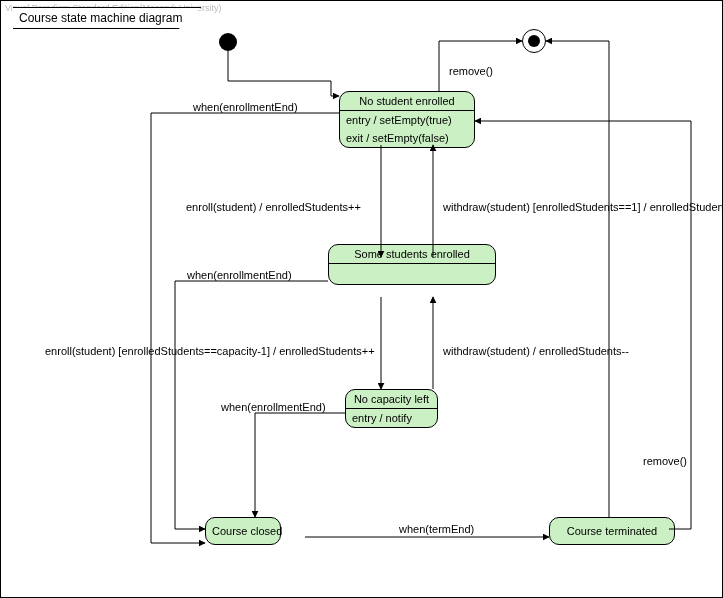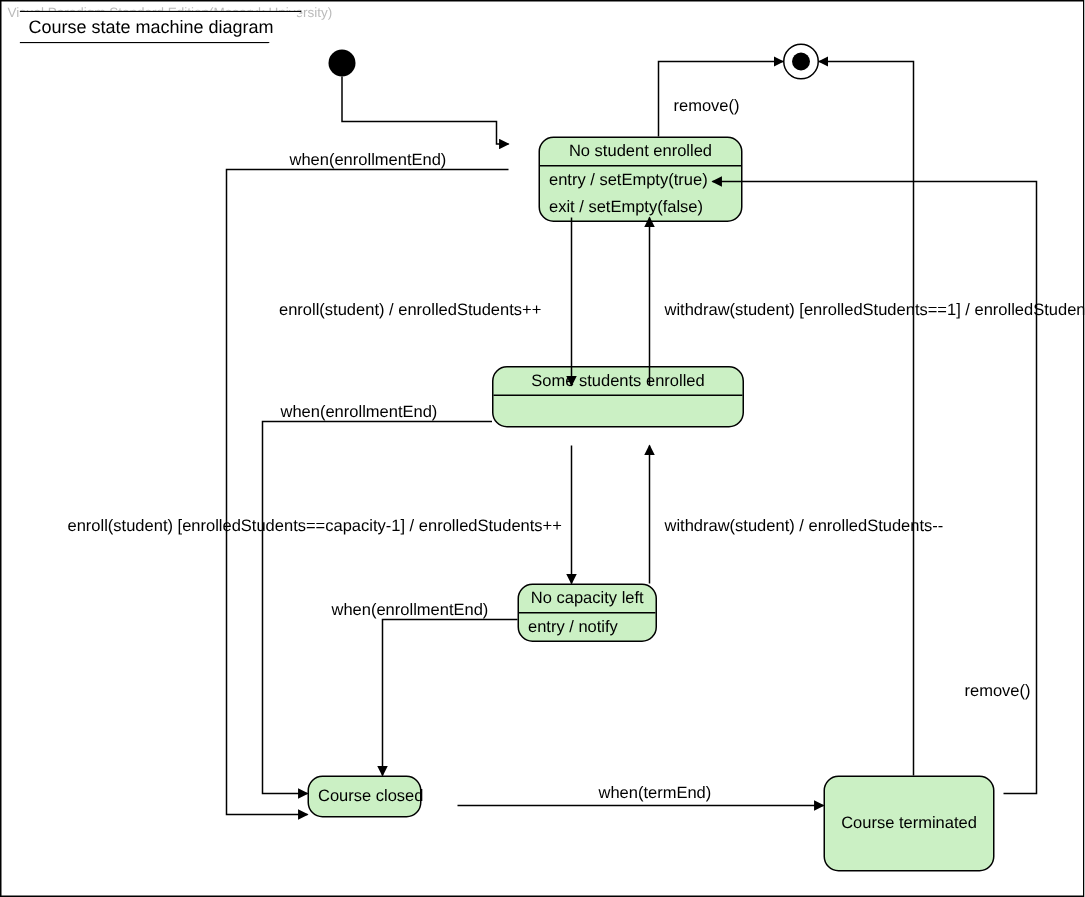--- a/index.html
+++ b/index.html
@@ -101,21 +101,21 @@
   <div class="frame-tab">
     <span>Course state machine diagram</span>
   </div>
 
   <div class="initial" style="left:218px; top:32px;"></div>
 
   <div class="final-outer" style="left:521px; top:28px;">
     <div class="final-inner"></div>
   </div>
 
-  <div class="state" style="left:358px; top:90px; width:136px;">
+  <div class="state" style="left:338px; top:90px; width:136px;">
     <div class="state-title">No student enrolled</div>
     <div class="state-divider"></div>
     <div class="state-body">entry / setEmpty(true)</div>
     <div class="state-body">exit / setEmpty(false)</div>
   </div>
 
   <div class="state" style="left:327px; top:243px; width:168px;">
     <div class="state-title">Some students enrolled</div>
     <div class="state-divider"></div>
     <div class="state-body" style="height:14px;"></div>
@@ -124,21 +124,21 @@
   <div class="state" style="left:344px; top:388px; width:93px;">
     <div class="state-title">No capacity left</div>
     <div class="state-divider"></div>
     <div class="state-body">entry / notify</div>
   </div>
 
   <div class="state" style="left:204px; top:516px; width:76px; padding:4px 0;">
     <div class="state-title">Course closed</div>
   </div>
 
-  <div class="state" style="left:548px; top:516px; width:114px; padding:22px 0;">
+  <div class="state" style="left:548px; top:516px; width:126px; padding:4px 0;">
     <div class="state-title">Course terminated</div>
   </div>
 
   <div class="label" style="left:448px; top:64px;">remove()</div>
   <div class="label" style="left:192px; top:100px;">when(enrollmentEnd)</div>
   <div class="label" style="left:185px; top:200px;">enroll(student) / enrolledStudents++</div>
   <div class="label" style="left:442px; top:200px;">withdraw(student) [enrolledStudents==1] / enrolledStudents--</div>
   <div class="label" style="left:186px; top:268px;">when(enrollmentEnd)</div>
   <div class="label" style="left:44px; top:344px;">enroll(student) [enrolledStudents==capacity-1] / enrolledStudents++</div>
   <div class="label" style="left:442px; top:344px;">withdraw(student) / enrolledStudents--</div>

